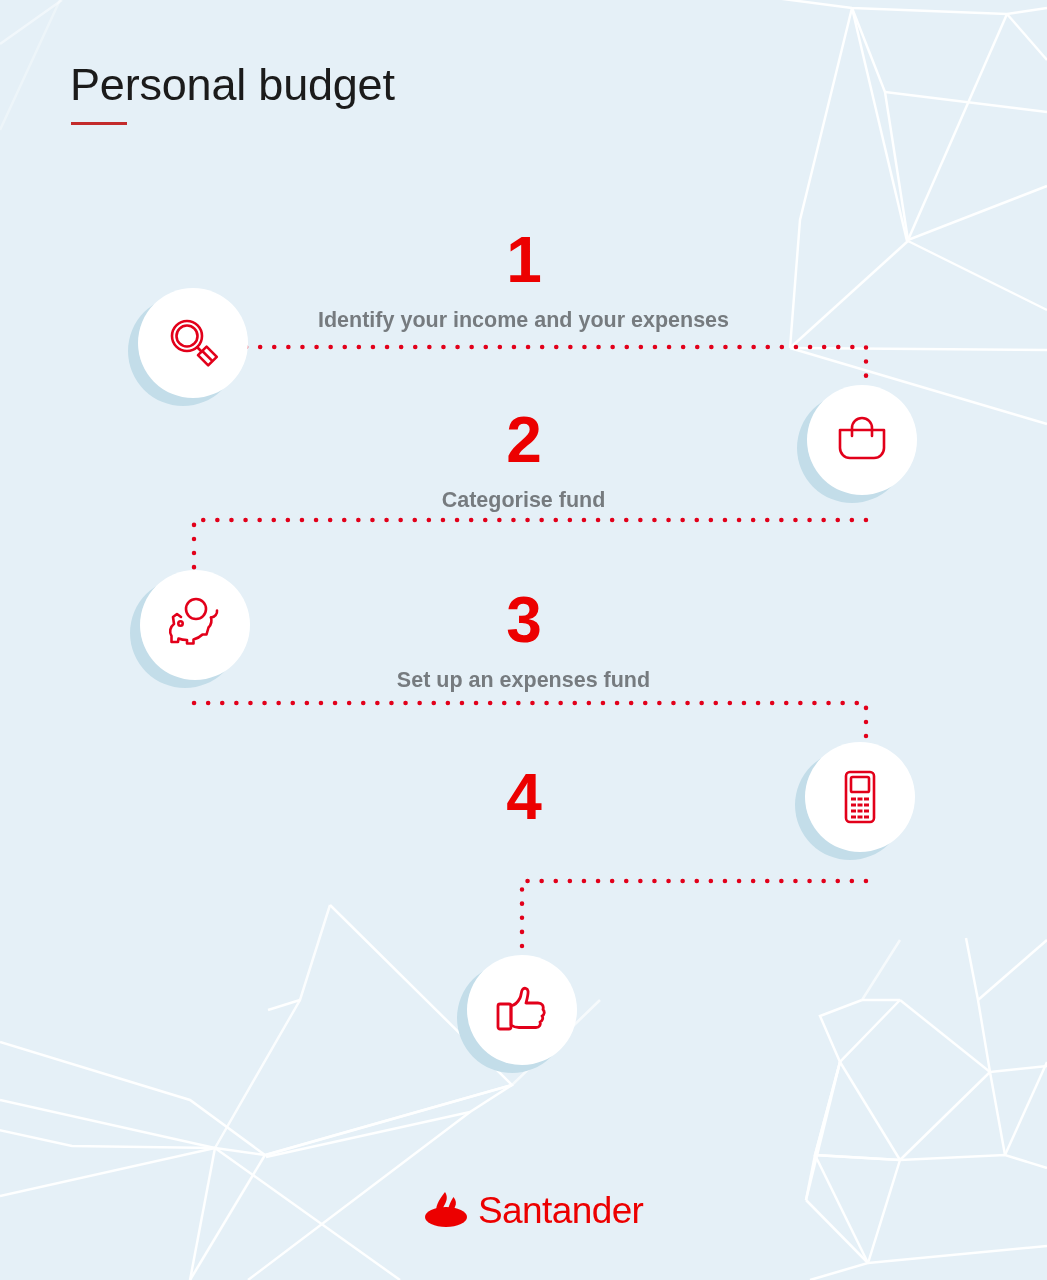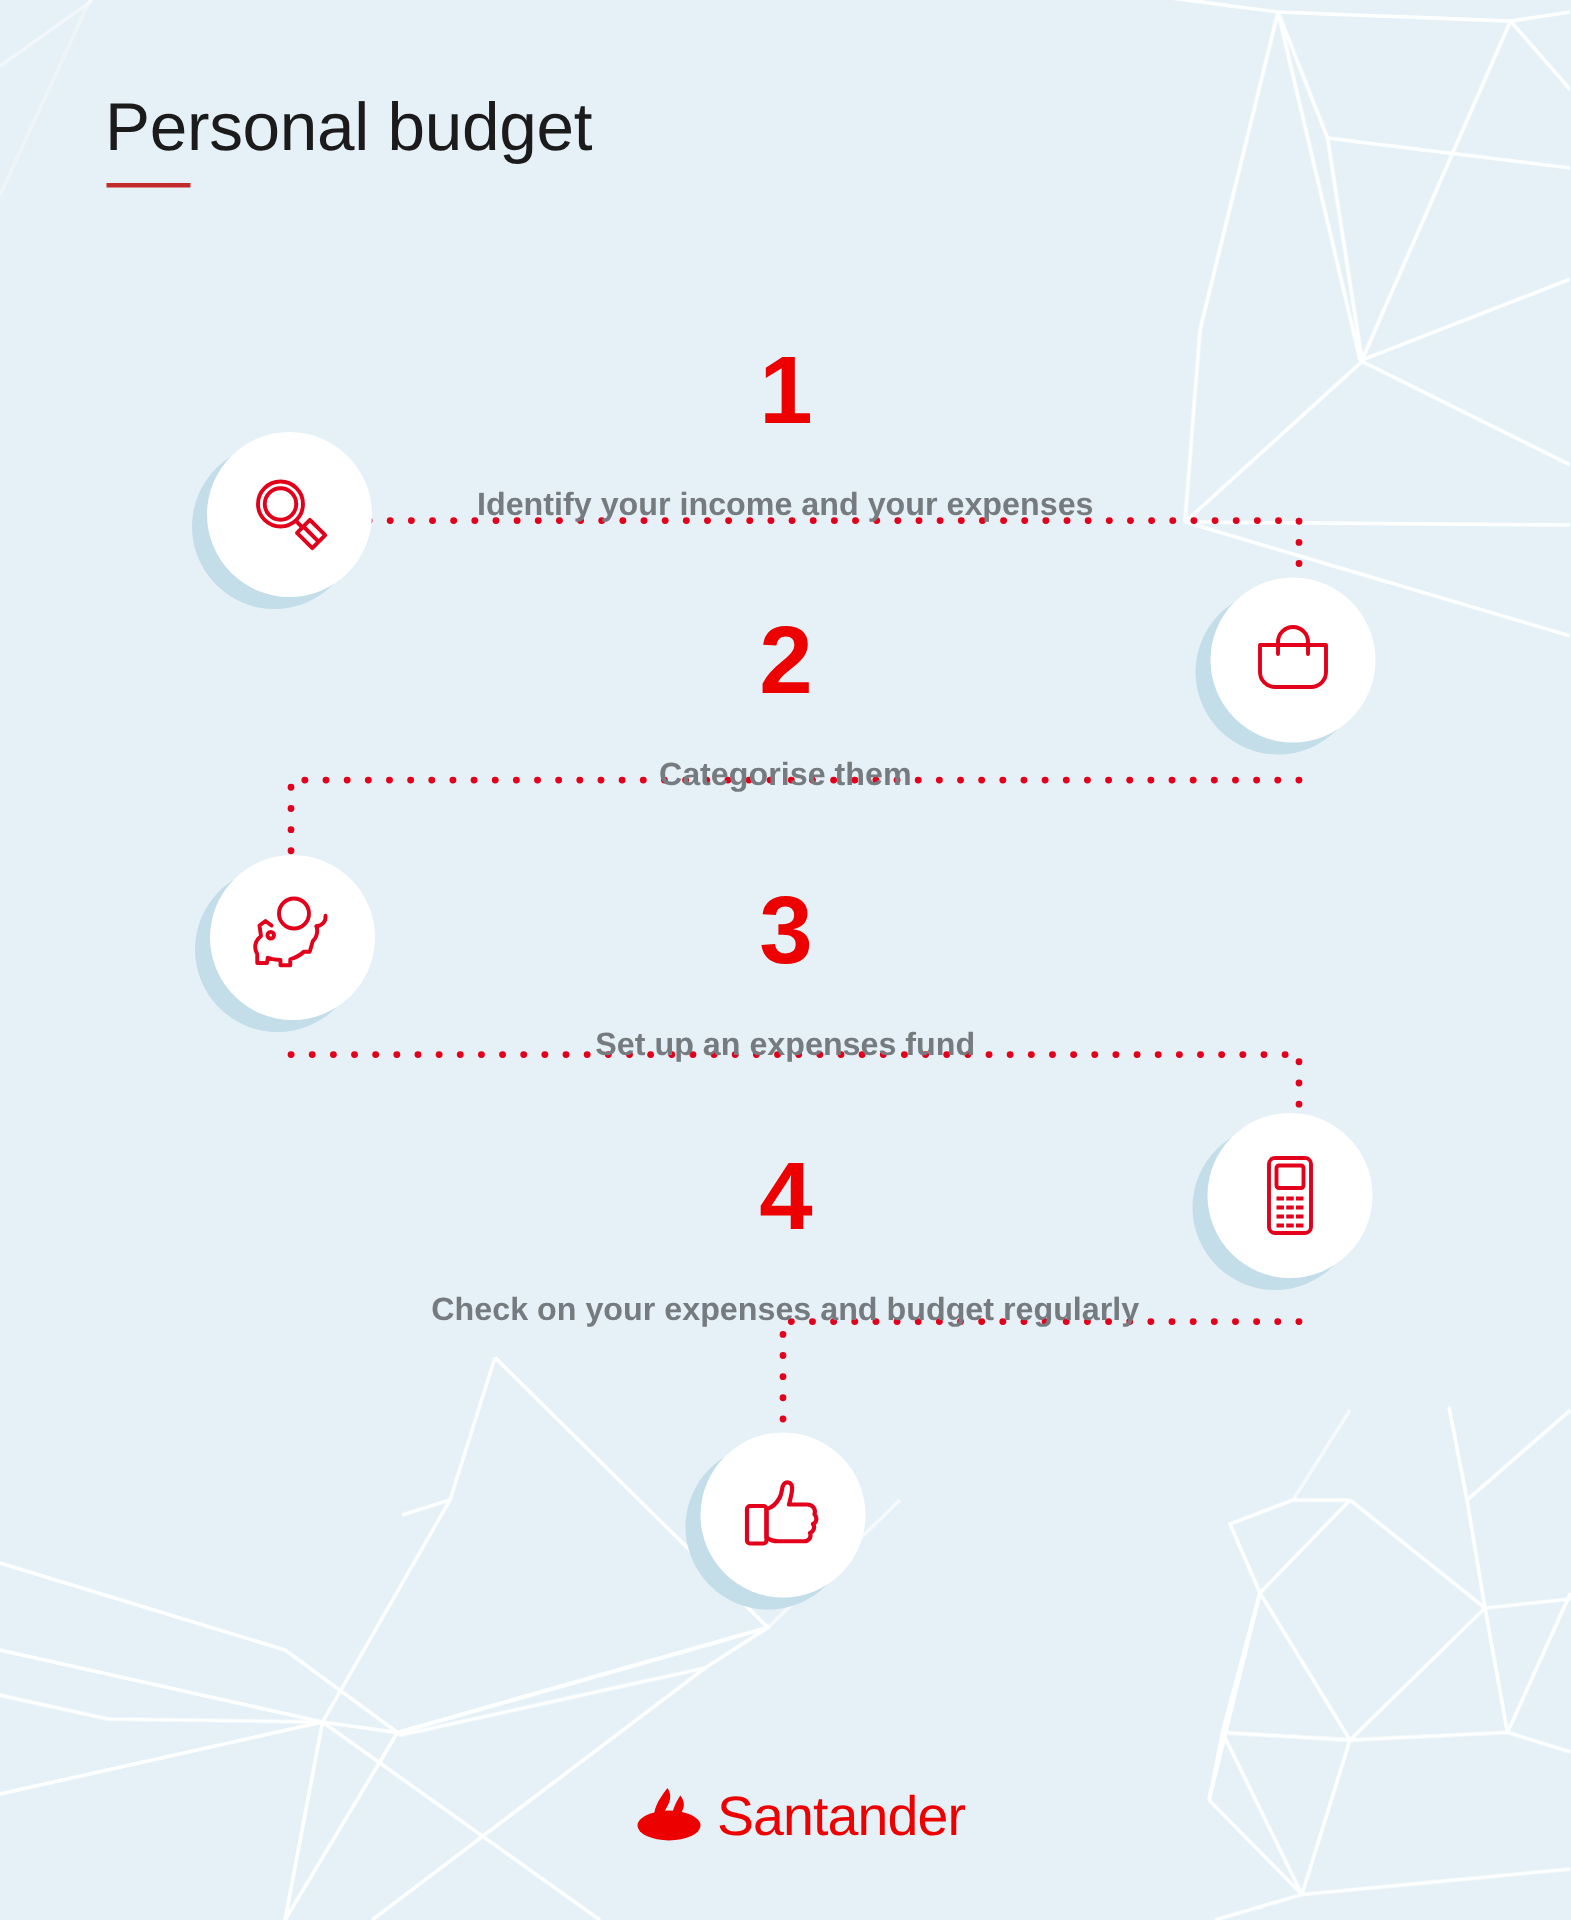--- a/index.html
+++ b/index.html
@@ -30,21 +30,21 @@
   #connectors{position:absolute;left:0;top:0;width:1047px;height:1280px;z-index:1;}
 
   
   .step{position:absolute;z-index:3;text-align:center;}
   .step-num{
     color:#ec0000;font-weight:700;line-height:1;
     font-size:64px;letter-spacing:-1px;
   }
   .step-label{
     color:#767b7f;font-weight:700;font-size:21.5px;
-    line-height:1.2;margin-top:32px;white-space:nowrap;
+    line-height:1.2;margin-top:16px;white-space:nowrap;
   }
   .s1{left:0;top:228px;width:1047px;}
   .s2{left:0;top:408px;width:1047px;}
   .s3{left:0;top:588px;width:1047px;}
   .s4{left:0;top:765px;width:1047px;}
 
   
   .badge{position:absolute;width:110px;height:110px;z-index:4;}
   .badge .shadow{
     position:absolute;left:-10px;top:8px;width:110px;height:110px;
@@ -146,31 +146,30 @@
   <div class="title">Personal budget</div>
   <div class="title-rule"></div>
 
   <div class="step s1">
     <div class="step-num">1</div>
     <div class="step-label">Identify your income and your expenses</div>
   </div>
 
   <div class="step s2">
     <div class="step-num">2</div>
-    <div class="step-label">Categorise them</div>
+    <div class="step-label">Categorise fund</div>
   </div>
 
   <div class="step s3">
     <div class="step-num">3</div>
     <div class="step-label">Set up an expenses fund</div>
   </div>
 
   <div class="step s4">
     <div class="step-num">4</div>
-    <div class="step-label">Check on your expenses and budget regularly</div>
   </div>
 
   <div class="badge b1">
     <div class="shadow"></div>
     <div class="disc">
       <svg width="64" height="64" viewBox="0 0 64 64">
         <g fill="none" stroke="#e2001a" stroke-width="2.6">
           <circle cx="26" cy="25" r="15"></circle>
           <circle cx="26" cy="25" r="10.5"></circle>
           <path d="M35.5 35.5 L41.5 41.5" stroke-width="2.6"></path>

